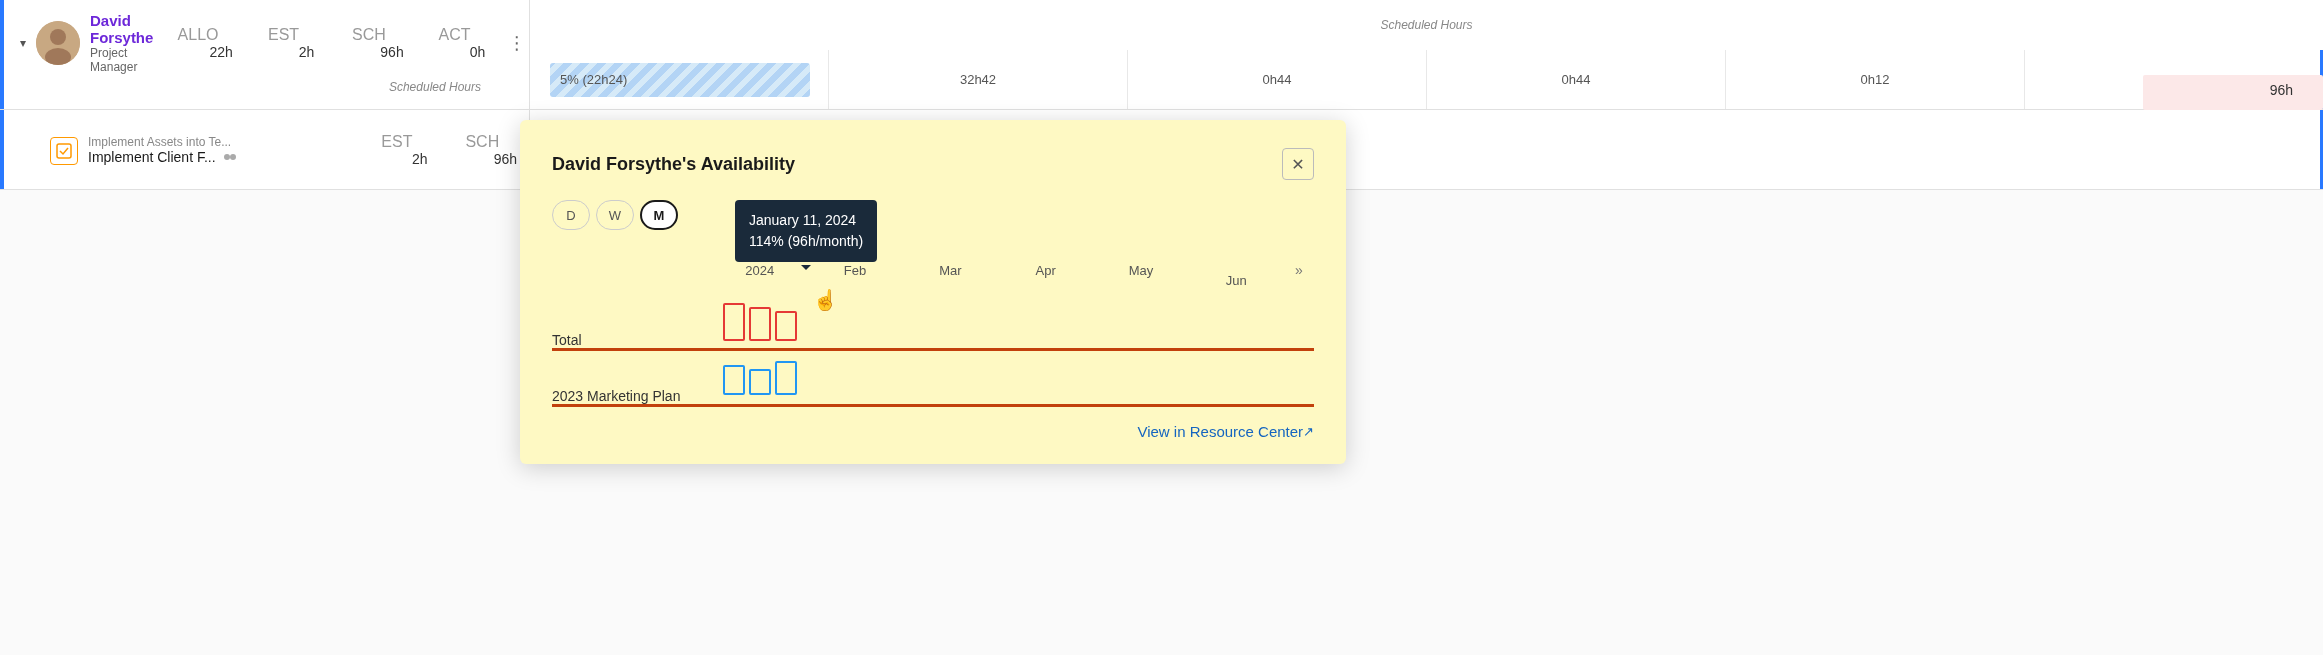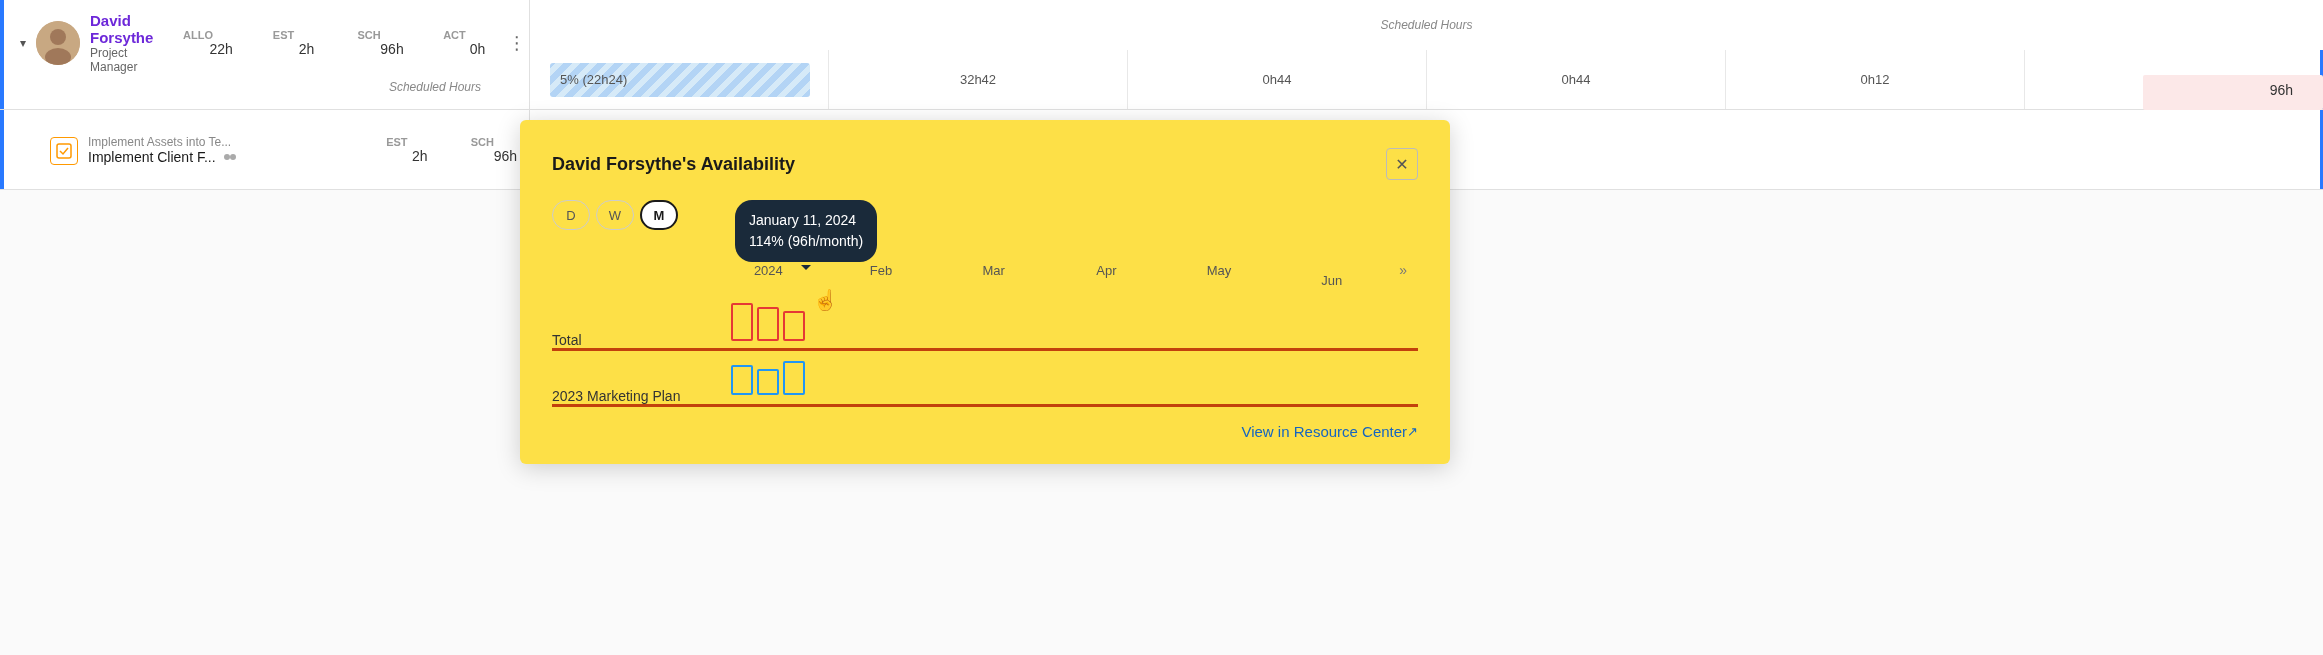--- a/index.html
+++ b/index.html
@@ -83,23 +83,23 @@
       align-items: center;
     }
 
     .metric-item {
       display: flex;
       flex-direction: column;
       align-items: center;
     }
 
     .metric-label {
-      font-size: 11px;
+      font-size: 16px;
       color: #999;
-      font-weight: 700;
+      font-weight: 400;
       text-transform: uppercase;
     }
 
     .metric-value {
       font-size: 14px;
       color: #333;
       font-weight: 500;
       margin-left: 46px;
     }
 
@@ -229,22 +229,22 @@
       height: 30px;
       border: 2px solid #2979ff;
       border-radius: 3px;
     }
 
     
     .modal-popup {
       position: absolute;
       top: 120px;
       left: 520px;
-      width: 930px;
-      background: #fde047;
+      width: 826px;
+      background: #fef9c3;
       border-radius: 6px;
       box-shadow: 0 4px 24px rgba(0,0,0,0.18);
       z-index: 100;
       padding: 28px 32px 24px;
     }
 
     .modal-header {
       display: flex;
       justify-content: space-between;
       align-items: center;
@@ -300,21 +300,21 @@
       font-weight: 700;
     }
 
     
     .tooltip-box {
       position: absolute;
       top: 200px;
       left: 735px;
       background: #1a2a3a;
       color: #fff;
-      border-radius: 17px;
+      border-radius: 4px;
       padding: 10px 14px;
       font-size: 14px;
       z-index: 200;
       white-space: nowrap;
       line-height: 1.5;
     }
 
     .tooltip-box::after {
       content: '';
       position: absolute;

